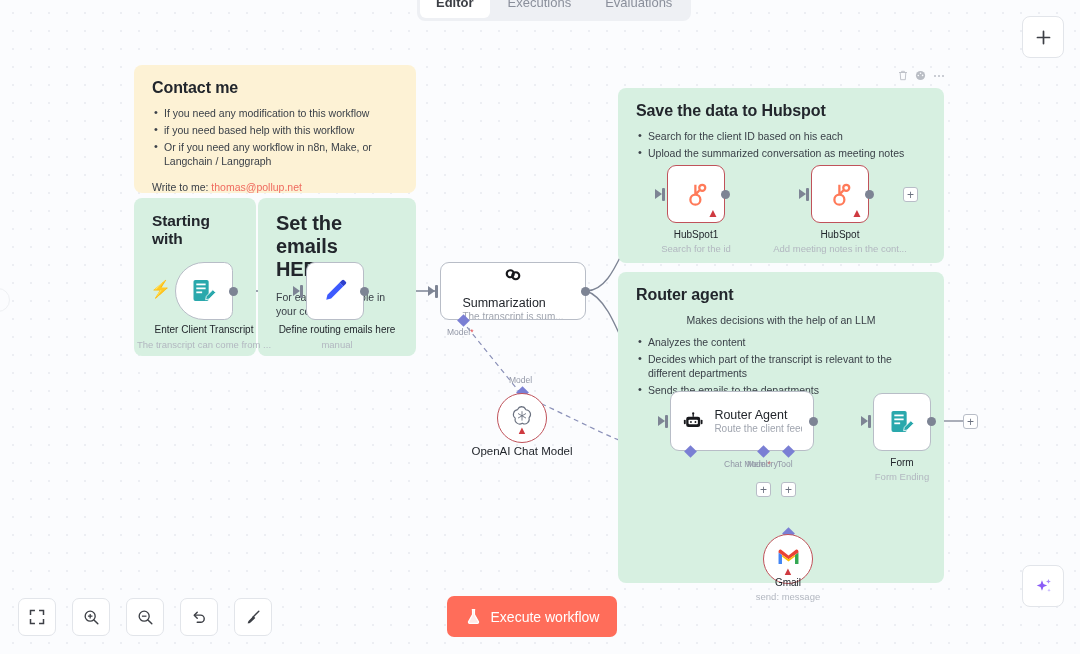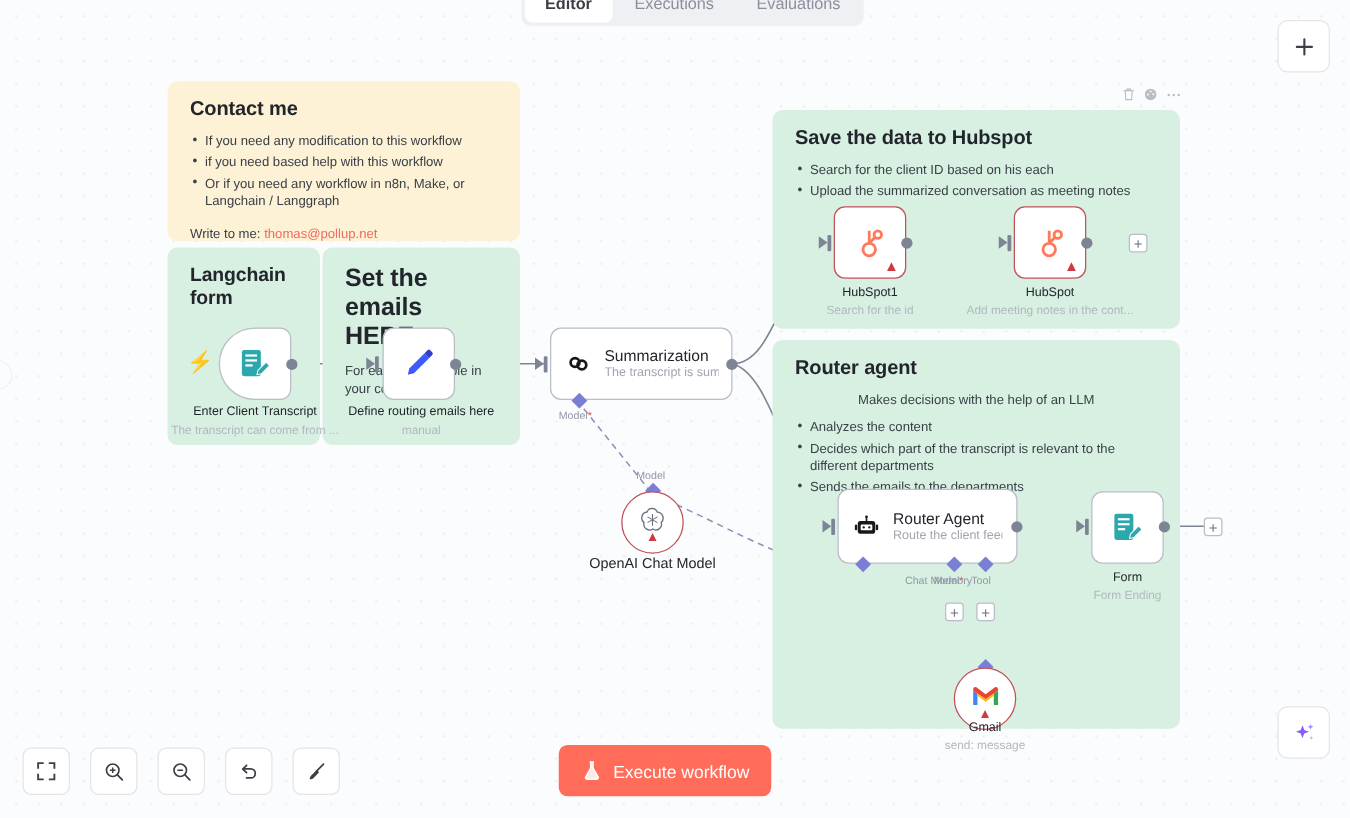--- a/index.html
+++ b/index.html
@@ -77,21 +77,21 @@
     border: 1.6px solid #b8bdc7;
     border-radius: 9px;
     display: flex; align-items: center; justify-content: center;
   }
   .node.err { border-color: #c0525a; }
   .node.sq { width: 58px; height: 58px; }
   .node.trigger { border-radius: 9px 9px 9px 9px; }
   .node.trigger { border-top-left-radius: 30px; border-bottom-left-radius: 30px; }
   .node.wide {
     width: 142px; height: 58px;
-    justify-content: flex-start; padding: 0 10px; gap: 9px;
+    justify-content: flex-start; padding: 0 10px; gap: 9px; flex-direction: column;
   }
   .node.wide2 {
     width: 146px; height: 62px;
     justify-content: flex-start; padding: 0 11px; gap: 10px;
   }
   .node-texts { display: flex; flex-direction: column; gap: 1px; overflow: hidden; }
   .node-title { font-size: 12.5px; color: #22262c; font-weight: 400; white-space: nowrap; }
   .node-subtitle { font-size: 10px; color: #a0a5af; white-space: nowrap; }
 
   .node-label {
@@ -222,21 +222,21 @@
       <li>if you need based help with this workflow</li>
       <li>Or if you need any workflow in n8n, Make, or Langchain / Langgraph</li>
     </ul>
     <div class="contact-foot">
       <span>Write to me:</span>
       <a href="#">thomas@pollup.net</a>
     </div>
   </div>
 
   <div class="sticky note-green" style="left:134px; top:198px; width:122px; height:158px;">
-    <h3 style="font-size:15.5px;">Langchain form</h3>
+    <h3 style="font-size:15.5px;">Starting with</h3>
   </div>
 
   <div class="sticky note-green" style="left:258px; top:198px; width:158px; height:158px;">
     <h3 style="font-size:20px;">Set the emails HERE</h3>
     <div class="sub">For each responsible in your company.</div>
   </div>
 
   <div class="sticky note-green" style="left:618px; top:88px; width:326px; height:175px;">
     <h3>Save the data to Hubspot</h3>
     <ul>

